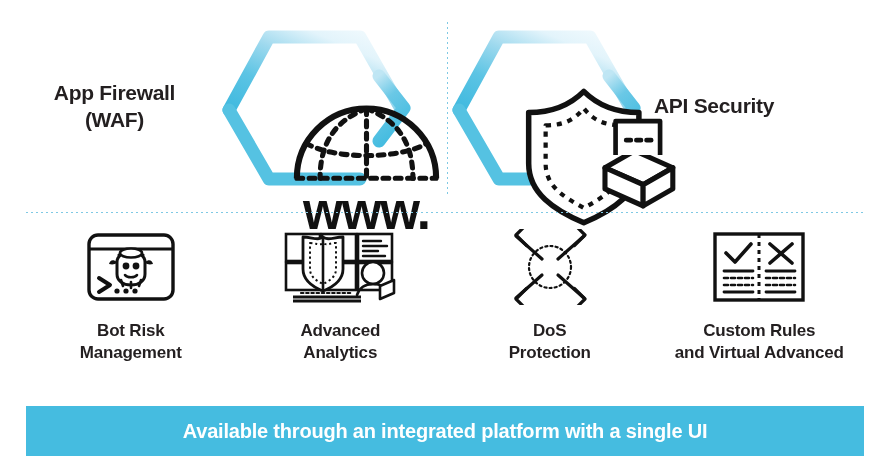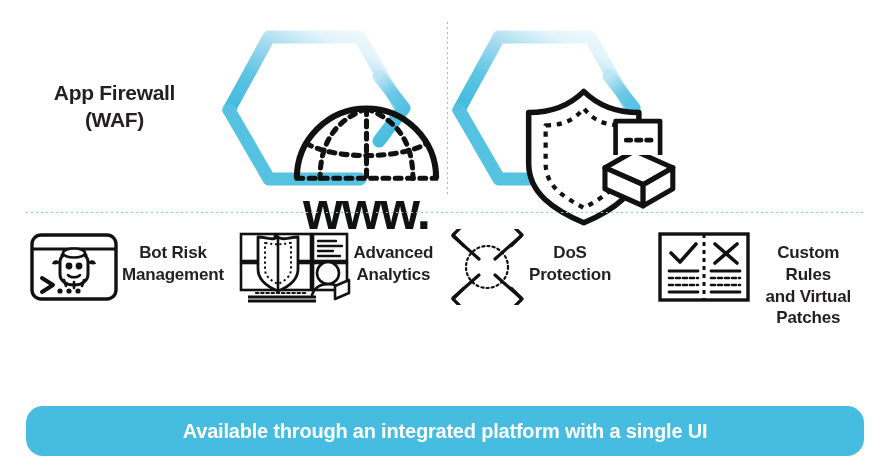--- a/index.html
+++ b/index.html
@@ -108,21 +108,21 @@
     left: 26px;
     top: 228px;
     width: 838px;
     height: 152px;
     display: flex;
     align-items: flex-start;
   }
   .feature {
     flex: 1 1 0;
     display: flex;
-    flex-direction: row;
+    flex-direction: column;
   }
   .feature-icon {
     height: 78px;
     display: flex;
     align-items: center;
     justify-content: center;
   }
   .feature-label {
     margin-top: 14px;
     font-size: 17px;
@@ -138,21 +138,20 @@
   .banner {
     position: absolute;
     left: 26px;
     top: 406px;
     width: 838px;
     height: 50px;
     background: #45bce0;
     display: flex;
     align-items: center;
     justify-content: center;
-    border-radius: 17px;
   }
   .banner-text {
     color: #ffffff;
     font-size: 20px;
     font-weight: bold;
     letter-spacing: -0.2px;
   }
 </style>
 </head>
 <body>
@@ -235,20 +234,21 @@
           <path d="M 50 46 L 64 38 L 82 46 L 68 54 Z" fill="#fff" stroke="#111" stroke-width="2.4" stroke-linejoin="round"></path>
           <path d="M 50 46 L 50 56 L 68 64 L 68 54 Z" fill="#fff" stroke="#111" stroke-width="2.4" stroke-linejoin="round"></path>
           <path d="M 68 54 L 82 46 L 82 56 L 68 64 Z" fill="#fff" stroke="#111" stroke-width="2.4" stroke-linejoin="round"></path>
 
           <path d="M 55 40 L 55 24 L 76 24 L 76 40" fill="#fff" stroke="#111" stroke-width="2.2" stroke-linejoin="round"></path>
           <line x1="60" y1="33" x2="72" y2="33" stroke="#111" stroke-width="2.2" stroke-dasharray="2.2 2.6" stroke-linecap="round"></line>
         </svg>
       </div>
     </div>
 
+    <div class="hex-label">API Security</div>
   </div>
 
   <div class="h-divider"></div>
 </div>
 
 <div class="features">
 
   <div class="feature">
     <div class="feature-icon">
       <svg width="96" height="74" viewBox="0 0 96 74">
@@ -357,19 +357,19 @@
 
         <g stroke="#111" stroke-linecap="round">
           <line x1="56" y1="41" x2="85" y2="41" stroke-width="2.8"></line>
           <line x1="56" y1="48" x2="85" y2="48" stroke-width="2.6" stroke-dasharray="4 3"></line>
           <line x1="56" y1="55" x2="85" y2="55" stroke-width="2.6" stroke-dasharray="4 3"></line>
           <line x1="56" y1="62" x2="85" y2="62" stroke-width="2.8"></line>
         </g>
       </svg>
     </div>
     <div class="feature-label">Custom Rules
-and Virtual Patches</div>
+and Virtual Advanced</div>
   </div>
 </div>
 
 <div class="banner">
   <span class="banner-text">Available through an integrated platform with a single UI</span>
 </div>
 
 </body></html>

